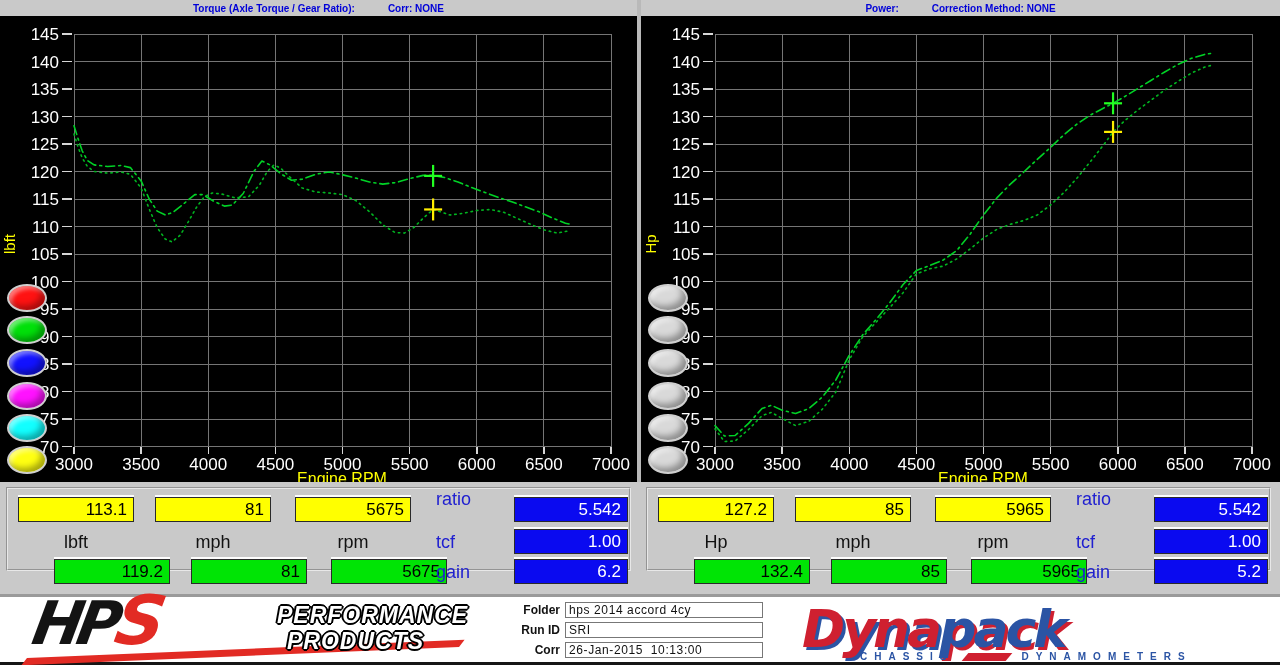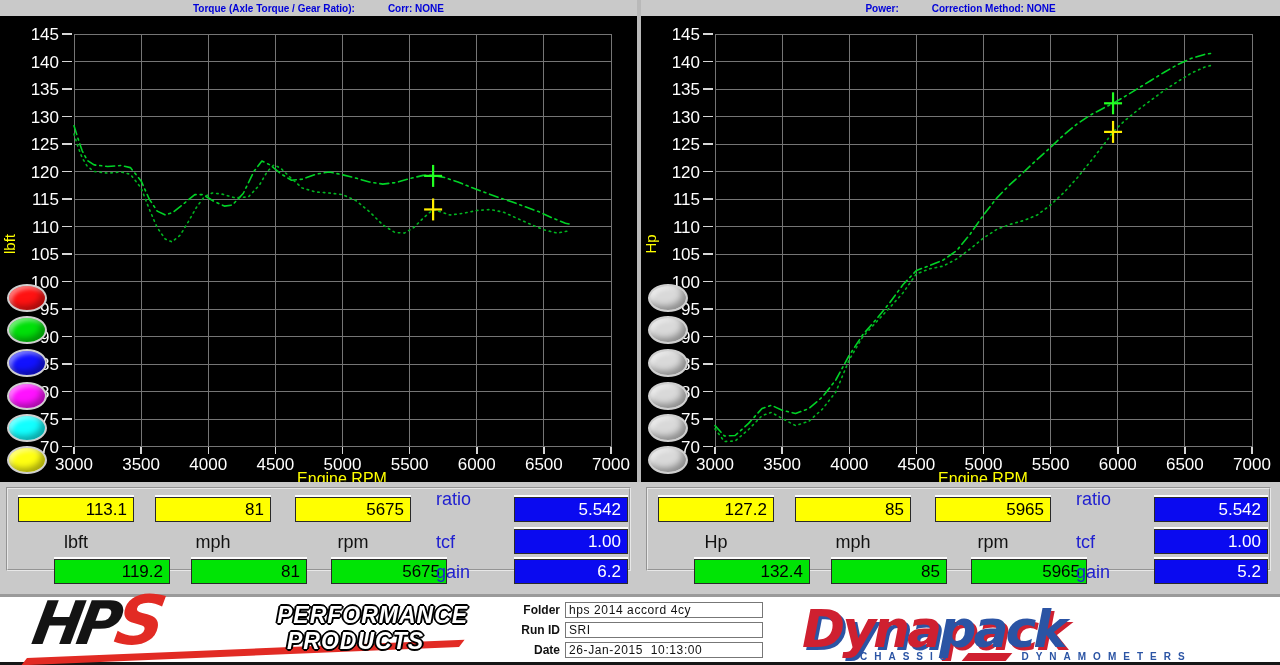--- a/index.html
+++ b/index.html
@@ -352,21 +352,21 @@
     <div id="run-info">
       <div class="run-row">
         <span class="run-label">Folder</span>
         <input class="run-input" value="hps 2014 accord 4cy" style="">
       </div>
       <div class="run-row">
         <span class="run-label">Run ID</span>
         <input class="run-input" value="SRI" style="">
       </div>
       <div class="run-row">
-        <span class="run-label">Date</span>
+        <span class="run-label">Corr</span>
         <input class="run-input" value="26-Jan-2015  10:13:00" style="">
       </div>
     </div>
 
     <div id="dynapack-logo">
       <div class="dyna-main"><span class="dyna-part1">Dyna</span><span class="dyna-part2">pack</span></div>
       <div class="dyna-sub">
         <span class="dyna-sub-text">CHASSIS</span>
         <span class="red-dash"></span>
         <span class="dyna-sub-text">DYNAMOMETERS</span>

